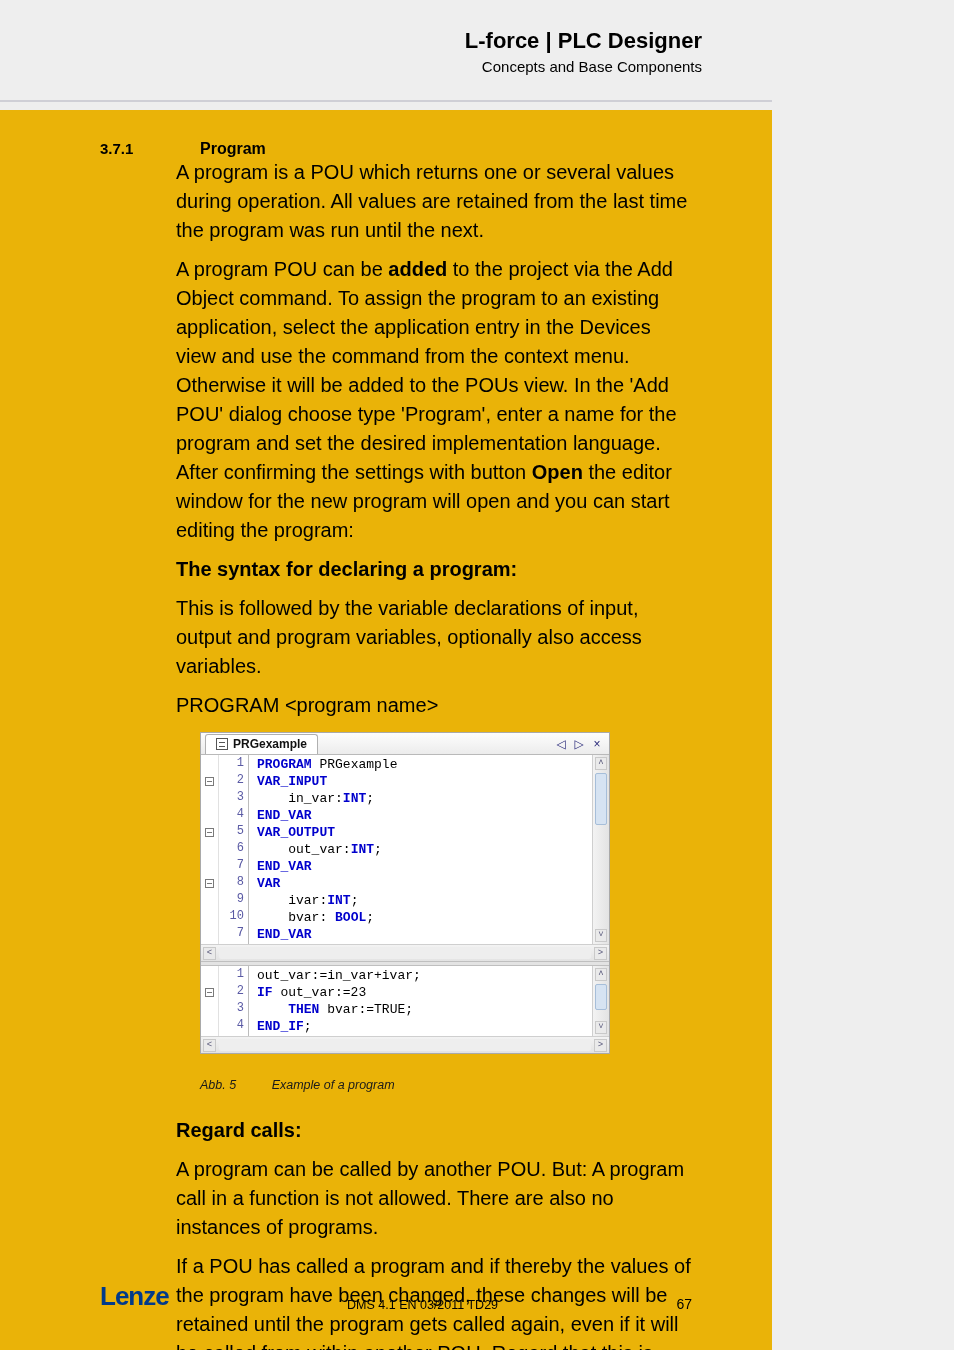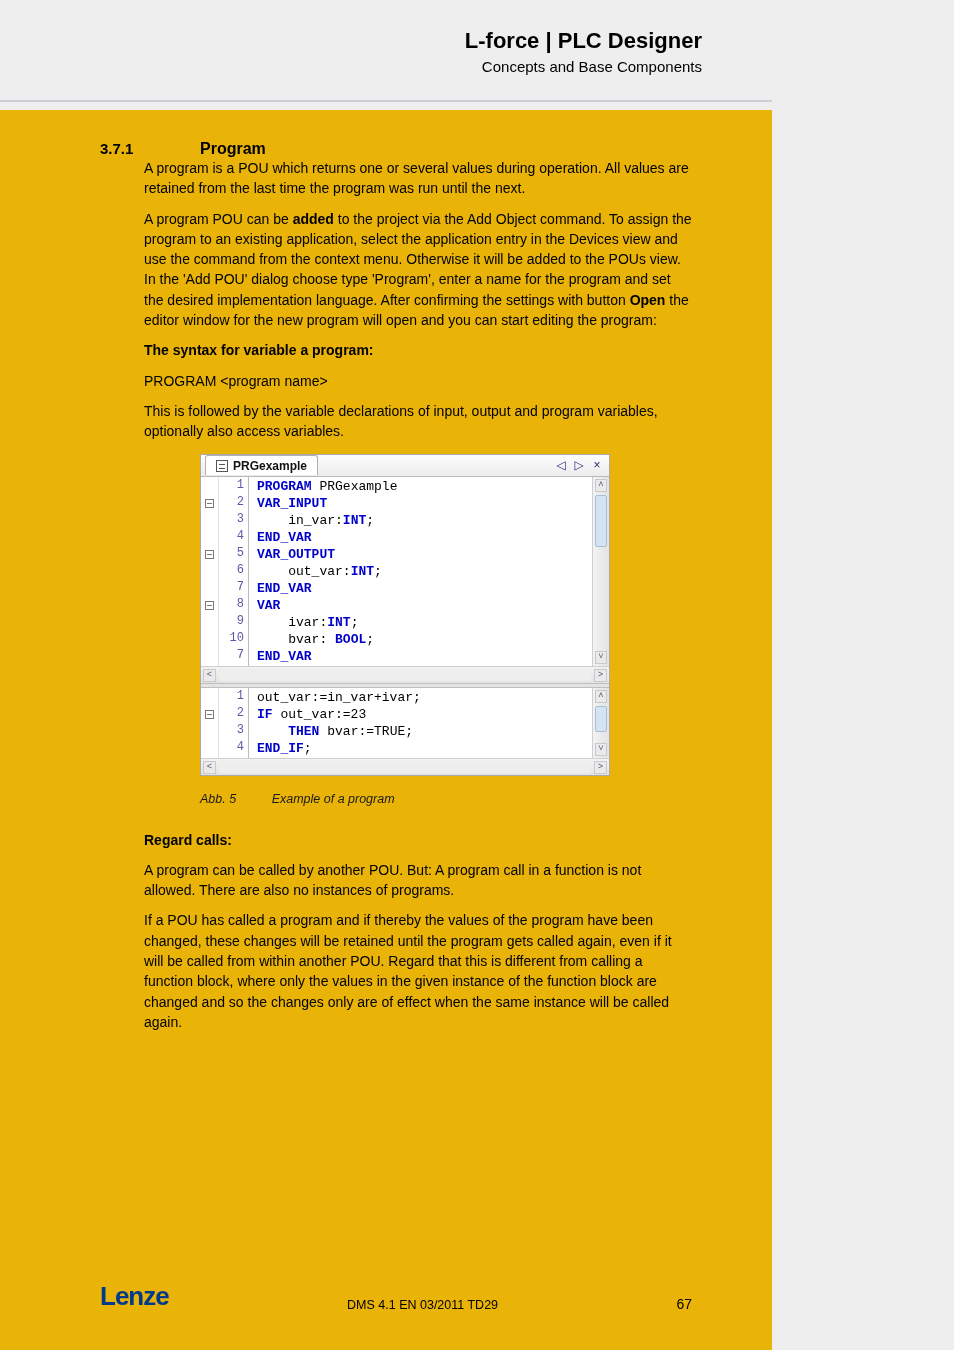--- a/index.html
+++ b/index.html
@@ -48,31 +48,31 @@
   .content {
     position: absolute;
     top: 140px;
     left: 100px;
     right: 80px;
   }
   .sec-row { display: flex; align-items: baseline; }
   .sec-num { width: 100px; font-weight: 700; font-size: 15px; }
   .sec-title { font-weight: 700; font-size: 16px; }
   .body-copy {
-    margin-left: 44px;
-    font-size: 14px;
+    margin-left: 76px;
+    font-size: 20px;
     line-height: 1.45;
     color: #000;
   }
   .body-copy p { margin-bottom: 10px; }
   .body-copy .bold { font-weight: 700; }
 
   
   .editor-wrap {
-    margin: 12px 0 16px 100px;
+    margin: 12px 0 24px 100px;
     width: 410px;
     border: 1px solid #a9a9a9;
     background: #fff;
     font-family: "Courier New", monospace;
     font-size: 13px;
   }
   .tabbar {
     display: flex; align-items: center;
     height: 22px;
     background: linear-gradient(#fdfdfd,#ececec);
@@ -246,23 +246,23 @@
     <div class="sec-title">Program</div>
   </div>
 
   <div class="body-copy">
     <p>A program is a POU which returns one or several values during operation. All values are retained from the last time the program was run until the next.</p>
 
     <p>
       <span>A program POU can be </span><span class="bold">added</span><span> to the project via the Add Object command. To assign the program to an existing application, select the application entry in the Devices view and use the command from the context menu. Otherwise it will be added to the POUs view. In the 'Add POU' dialog choose type 'Program', enter a name for the program and set the desired implementation language. After confirming the settings with button </span><span class="bold">Open</span><span> the editor window for the new program will open and you can start editing the program:</span>
     </p>
 
-    <p class="bold">The syntax for variable a program:</p>
+    <p class="bold">The syntax for declaring a program:</p>
+    <p>This is followed by the variable declarations of input, output and program variables, optionally also access variables.</p>
     <p>PROGRAM &lt;program name&gt;</p>
-    <p>This is followed by the variable declarations of input, output and program variables, optionally also access variables.</p>
   </div>
 
   <div class="editor-wrap">
     <div class="tabbar">
       <div class="tab">
         <span class="tab-icon"></span>
         <span>PRGexample</span>
       </div>
       <div class="tab-ctrls">
         <span>◁</span>

